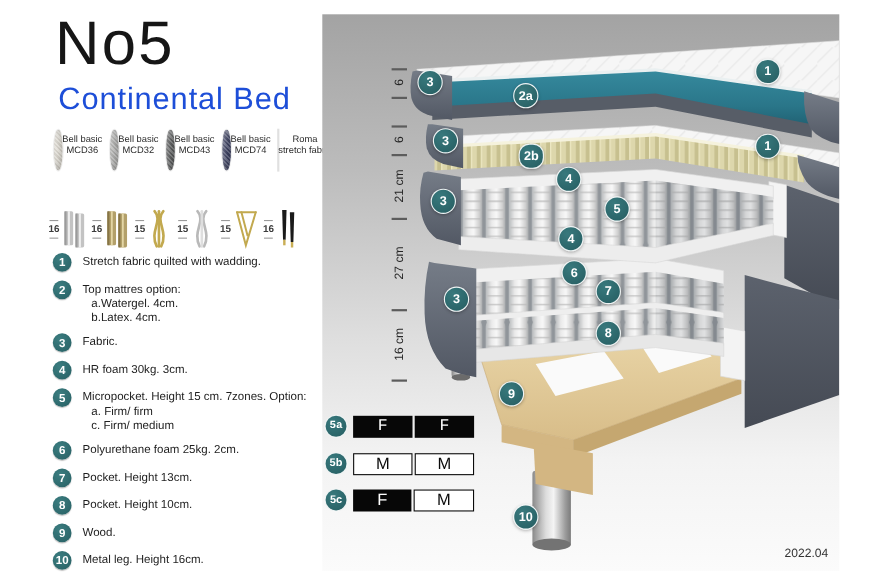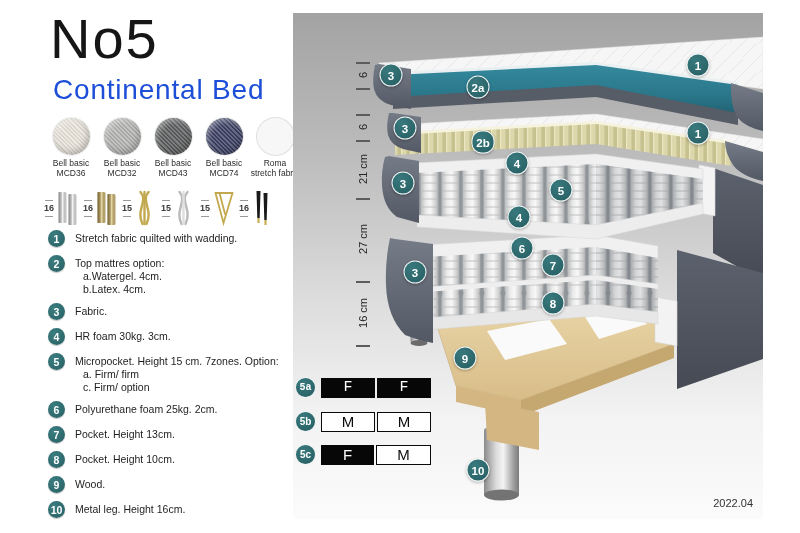--- a/index.html
+++ b/index.html
@@ -5,21 +5,21 @@
   html,body{margin:0;padding:0;background:#fff;}
   .stage{position:relative;width:800px;height:533px;background:#fff;overflow:hidden;
          font-family:"Liberation Sans","DejaVu Sans",sans-serif;color:#222;}
   
   .left-panel{position:absolute;left:0;top:0;width:292px;height:533px;background:#fff;}
   .title{position:absolute;left:50px;top:10px;font-size:56px;font-weight:100;
          letter-spacing:2px;color:#161616;line-height:1.05;}
   .subtitle{position:absolute;left:53px;top:74px;font-size:28px;font-weight:300;
             letter-spacing:.8px;color:#1d4ed8;}
   .fabric-row{position:absolute;left:49px;top:118px;display:flex;gap:7px;}
-  .fabric{width:44px;display:flex;flex-direction:column;align-items:center;}
+  .fabric{width:44px;display:flex;flex-direction:row;align-items:flex-start;}
   .fabric-swatch{width:37px;height:37px;border-radius:50%;
      box-shadow:inset -2px -3px 6px rgba(0,0,0,.22), inset 2px 3px 5px rgba(255,255,255,.35), 0 0 0 1px rgba(0,0,0,.07);}
   .fabric-swatch.woven{background-image:repeating-linear-gradient(45deg,rgba(255,255,255,.22) 0 1.5px,rgba(0,0,0,.07) 1.5px 3px);}
   .fabric-label{margin-top:3px;font-size:8.5px;line-height:1.2;color:#2b2b2b;text-align:center;white-space:nowrap;}
   .legs-row{position:absolute;left:44px;top:188px;display:flex;gap:3px;}
   .leg-item{display:flex;align-items:center;}
   .leg-measure{display:flex;flex-direction:column;align-items:center;margin-right:1px;}
   .leg-measure .num{font-size:9px;font-weight:bold;color:#3c3c3c;}
   .leg-measure .tick{width:8px;height:1px;background:#9a9a9a;margin:2.5px 0;}
   
@@ -217,21 +217,21 @@
           <div class="spec-num">4</div>
      <div>
        <div class="spec-text">HR foam 30kg. 3cm.</div>
      </div>
         </div>
         <div class="spec-item">
           <div class="spec-num">5</div>
      <div>
        <div class="spec-text">Micropocket. Height 15 cm. 7zones. Option:</div>
             <div class="spec-sub">a. Firm/ firm</div>
-            <div class="spec-sub">c. Firm/ option</div>
+            <div class="spec-sub">c. Firm/ medium</div>
      </div>
         </div>
         <div class="spec-item">
           <div class="spec-num">6</div>
      <div>
        <div class="spec-text">Polyurethane foam 25kg. 2cm.</div>
      </div>
         </div>
         <div class="spec-item">
           <div class="spec-num">7</div>

